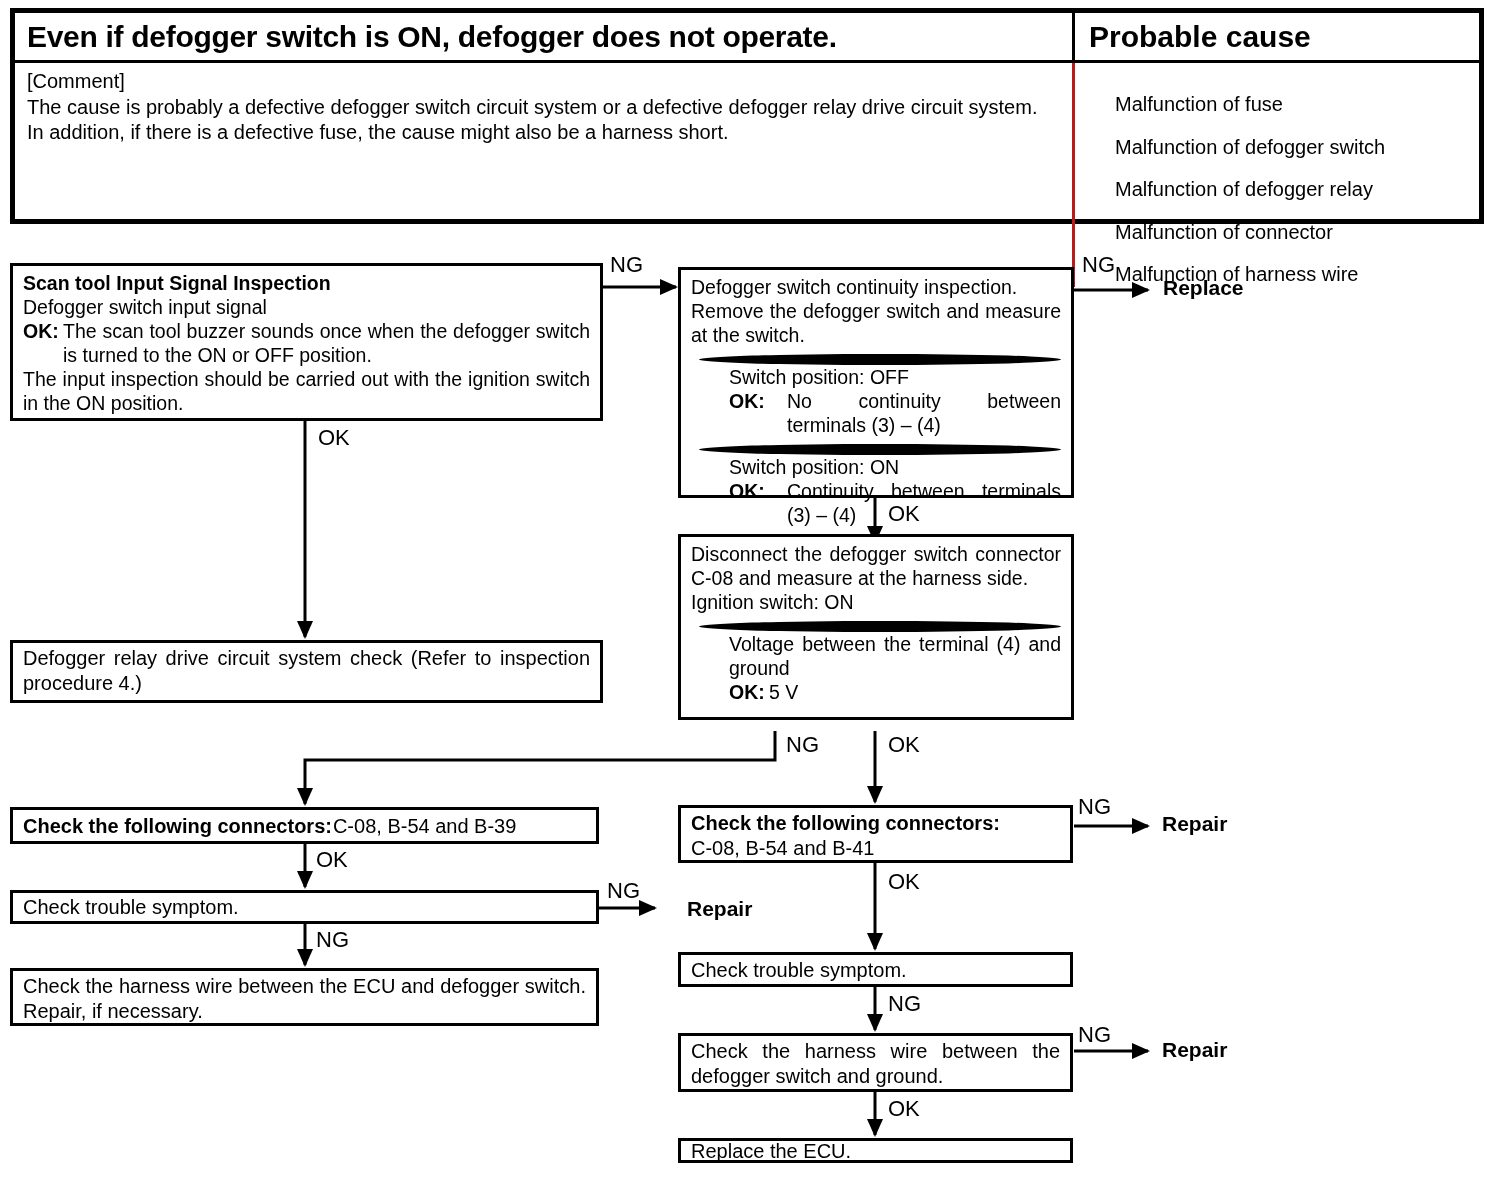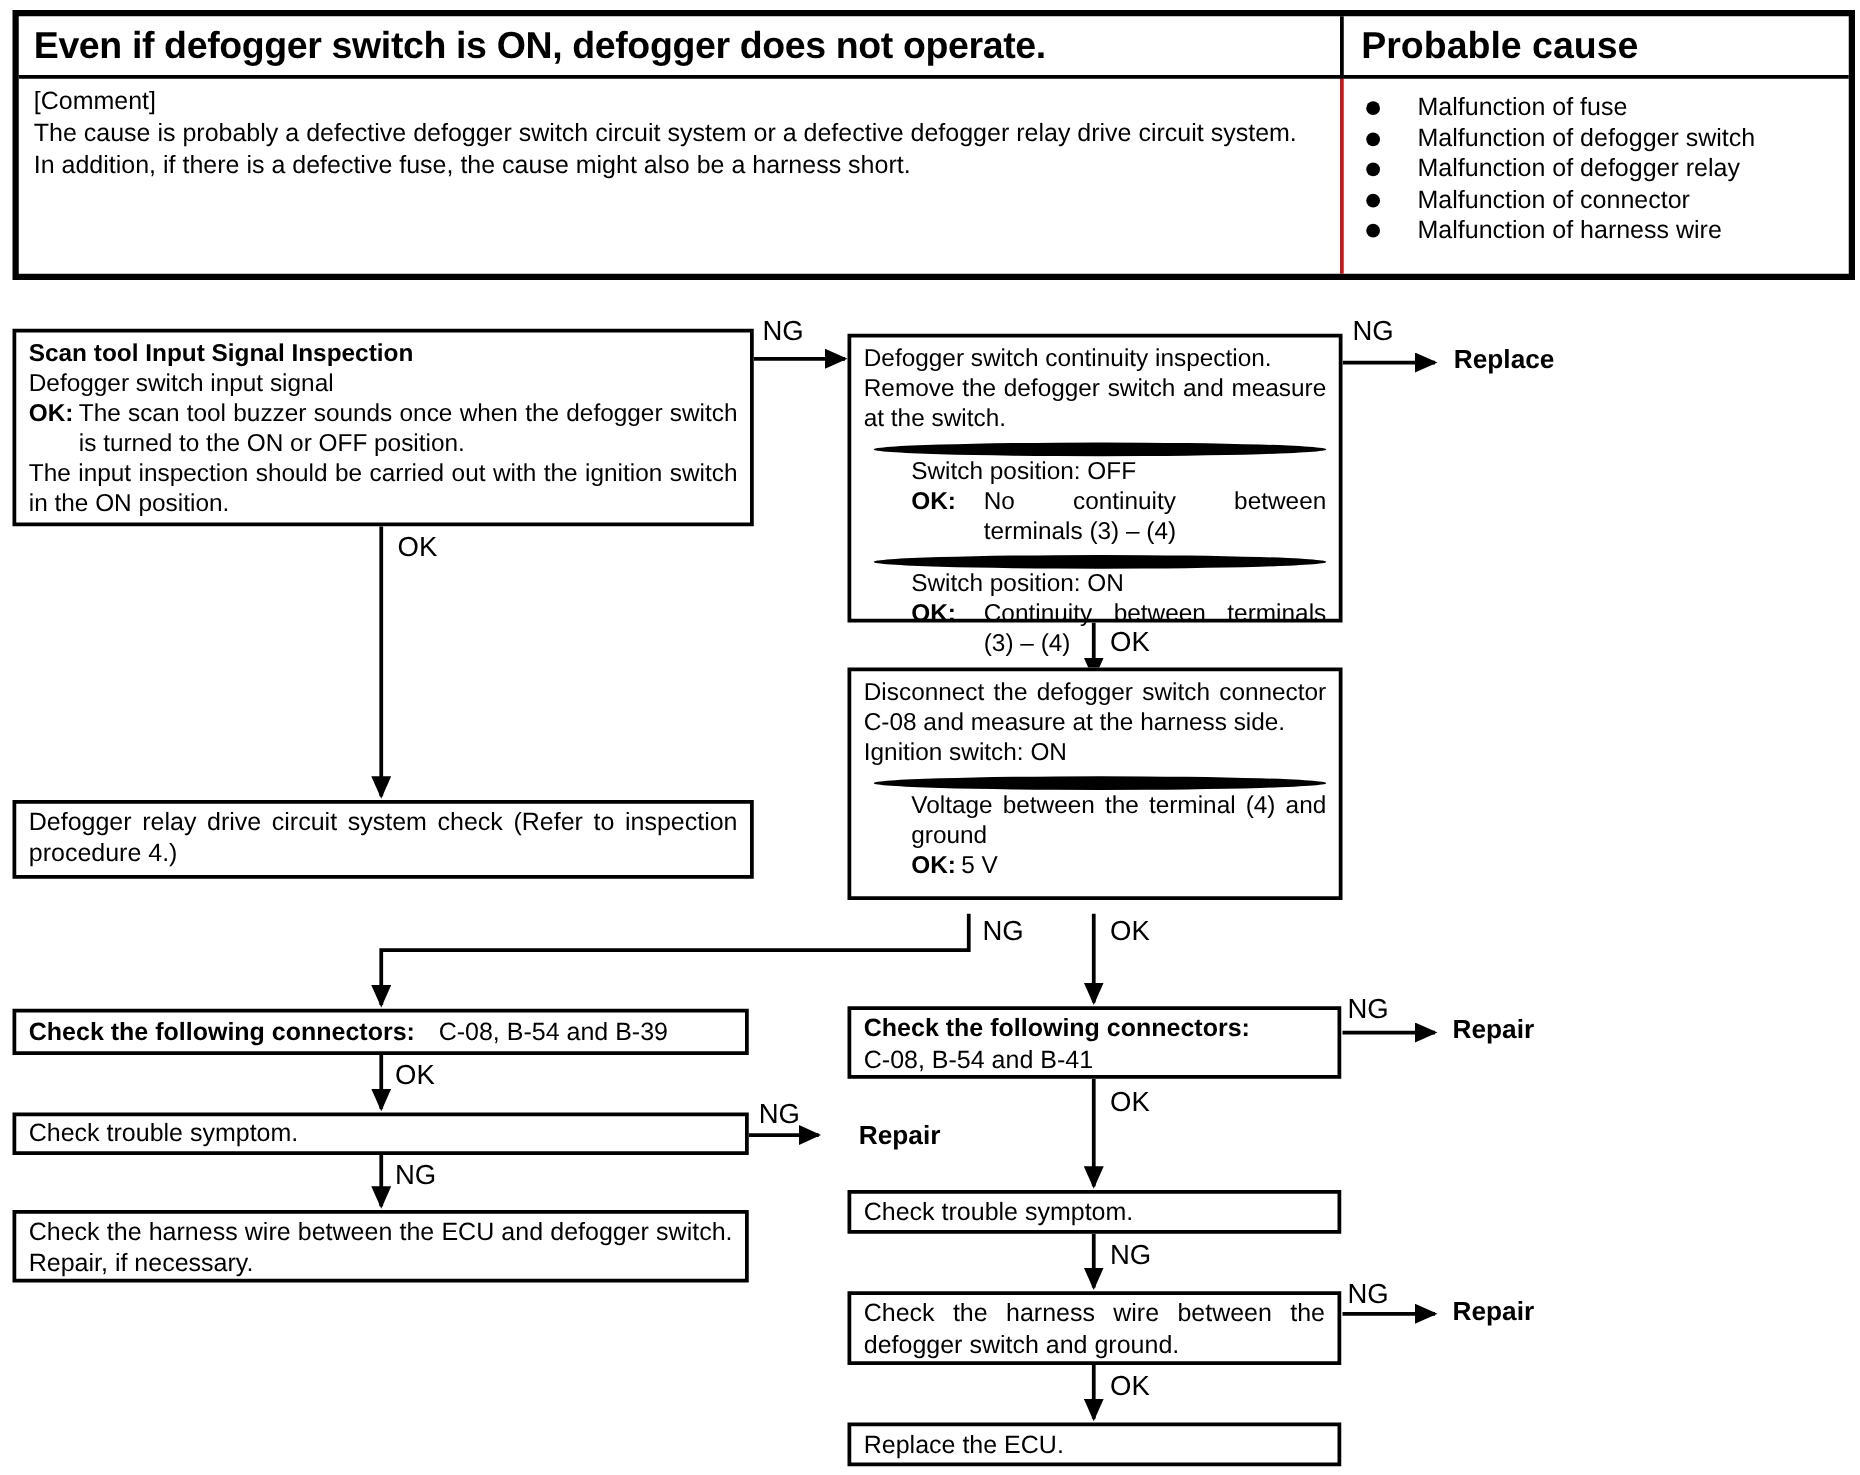--- a/index.html
+++ b/index.html
@@ -10,37 +10,37 @@
   .sym-table{position:absolute;left:10px;top:8px;width:1464px;height:206px;border:5px solid #000;
     display:grid;grid-template-columns:1060px 1fr;grid-template-rows:50px 1fr;background:#fff;}
   .sym-cell{box-sizing:border-box;}
   .sym-title{border-right:3px solid #000;border-bottom:3px solid #000;display:flex;align-items:center;
     padding:0 12px;font-size:30px;font-weight:bold;letter-spacing:-0.3px;}
   .sym-cause-hdr{border-bottom:3px solid #000;display:flex;align-items:center;padding:4px 14px;
     font-size:30px;font-weight:bold;}
   .sym-comment{border-right:3px solid #b91c1c;padding:6px 14px 0 12px;font-size:20px;line-height:25.5px;}
   .sym-comment p{margin:0;text-align:justify;}
   .sym-causes{padding:11px 8px 0 10px;font-size:20px;line-height:24.5px;}
-  .cause-row{display:flex;align-items:flex-start;}
+  .cause-row{display:flex;align-items:flex-start;flex-direction:column;}
   .bullet{flex:0 0 11px;height:11px;background:#000;border-radius:50%;margin:7px 0 0 8px;}
   .cause-row .b-txt{margin-left:30px;}
 
   
   .flow-box{position:absolute;box-sizing:border-box;border:3px solid #000;background:#fff;
     font-size:19.5px;line-height:24px;padding:5px 10px;}
   .flow-box p{margin:0;text-align:justify;}
   .bold{font-weight:bold;}
   .ok-row{display:flex;}
   .ok-row .ok-lbl{flex:0 0 40px;font-weight:bold;}
   .ok-row .ok-txt{flex:1;text-align:justify;}
   .b-row{display:flex;flex-direction:column;}
   .b-row .b-content{margin-left:38px;flex:1;}
   .b-row .b-content .ok-lbl2{flex:0 0 58px;font-weight:bold;}
   .oneline{display:flex;align-items:center;padding:0 10px;font-size:20px;}
-  .oneline .rest{margin-left:19px;}
+  .oneline .rest{margin-left:1px;}
   .twoline{font-size:20px;line-height:25px;padding:3px 10px;}
 
   
   .connectors{position:absolute;left:0;top:0;}
   .edge{fill:none;stroke:#000;stroke-width:3px;}
   .edge-label{position:absolute;font-size:22px;}
   .terminal{position:absolute;font-size:21px;font-weight:bold;}
 </style>
 </head>
 <body>
@@ -194,17 +194,17 @@
   </div>
 
   <div class="flow-box oneline" style="left:678px;top:952px;width:395px;height:35px;">
     <span>Check trouble symptom.</span>
   </div>
 
   <div class="flow-box twoline" style="left:678px;top:1033px;width:395px;height:59px;">
     <p>Check the harness wire between the defogger switch and ground.</p>
   </div>
 
-  <div class="flow-box oneline" style="left:678px;top:1138px;width:395px;height:35px;">
+  <div class="flow-box oneline" style="left:678px;top:1138px;width:395px;height:25px;">
     <span>Replace the ECU.</span>
   </div>
 
 </div>
 
 </body></html>

